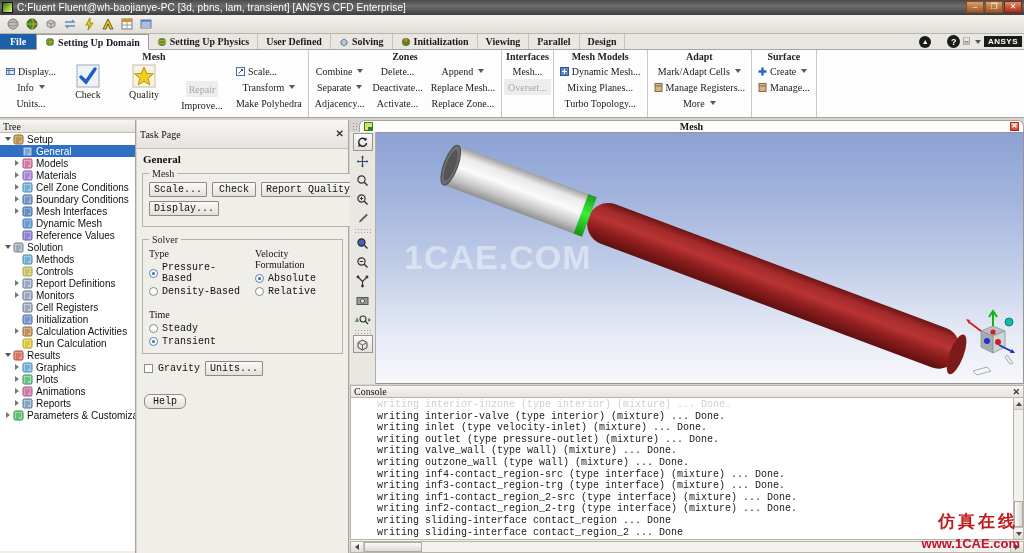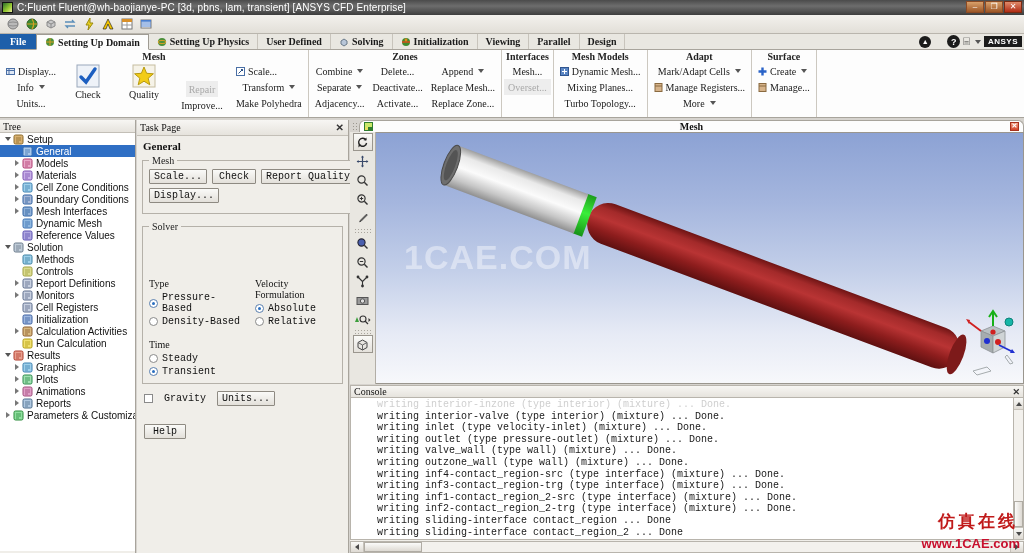--- a/index.html
+++ b/index.html
@@ -130,58 +130,58 @@
   }
   .tri-r{width:0;height:0;border-top:3px solid transparent;border-bottom:3px solid transparent;border-left:4px solid #777;}
   .tri-d{width:0;height:0;border-left:3px solid transparent;border-right:3px solid transparent;border-top:4px solid #555;}
   .tico{width:11px;height:11px;flex:none;margin-right:3px;display:block;}
   
   #taskpage{
     position:absolute;left:137px;top:0;width:212px;height:433px;
     background:#f0eee9;border-right:1px solid #a8a49c;box-sizing:border-box;
   }
   #tp-hdr{
-    height:16px;font-size:10px;padding-left:3px;line-height:13px;
+    height:29px;font-size:10px;padding-left:3px;line-height:13px;
     font-family:"Liberation Serif",serif;color:#111;
     background:linear-gradient(to bottom,#f7f6f3,#e6e3dd);
     border-bottom:1px solid #c3bfb7;display:flex;align-items:center;box-sizing:border-box;
   }
   #tp-close{margin-left:auto;margin-right:4px;font-size:10px;color:#333;font-weight:bold;line-height:1;}
   #tp-body{padding:4px 5px;box-sizing:border-box;height:420px;background:#f0eee9;}
   .tp-h1{font-size:11px;font-weight:bold;font-family:"Liberation Serif",serif;color:#111;margin:0 0 3px 1px;}
   fieldset.grp{
     border:1px solid #b5b1a9;margin:0 0 7px 0;padding:3px 6px 6px 6px;
     box-sizing:border-box;background:#f0eee9;
   }
   fieldset.grp > legend{font-size:10px;font-family:"Liberation Serif",serif;color:#222;padding:0 3px;}
   .btnrow{display:flex;gap:5px;margin-bottom:4px;}
   .fbtn{
     border:1px solid #8e8a82;background:linear-gradient(to bottom,#fafaf8,#e3e0da);
     font-size:10px;font-family:"Liberation Mono",monospace;color:#111;
     padding:1px 4px;min-width:44px;text-align:center;box-sizing:border-box;
     border-radius:1px;white-space:nowrap;
   }
-  .solver-cols{display:flex;gap:14px;margin-top:43px;}
+  .solver-cols{display:flex;gap:14px;}
   .scol{display:flex;flex-direction:column;gap:2px;}
   .sublab{font-size:10px;font-family:"Liberation Serif",serif;color:#111;margin-bottom:1px;}
   .radio-row{display:flex;align-items:center;gap:4px;font-size:10px;font-family:"Liberation Mono",monospace;color:#111;}
   .radio{
     width:9px;height:9px;border-radius:50%;border:1px solid #8a8a8a;
     background:#fff;box-sizing:border-box;flex:none;position:relative;
   }
   .radio.on{background:#fff;border-color:#5a7fae;}
   .radio.on::after{
     content:"";position:absolute;left:2px;top:2px;width:3px;height:3px;
     border-radius:50%;background:#2a6fc0;
   }
   .chk{
     width:9px;height:9px;border:1px solid #8a8a8a;background:#fff;
     box-sizing:border-box;flex:none;
   }
-  .gravity-row{display:flex;align-items:center;gap:11px;margin:2px 0 0 2px;}
+  .gravity-row{display:flex;align-items:center;gap:5px;margin:2px 0 0 2px;}
   .gravity-row .lbl{font-size:10px;font-family:"Liberation Mono",monospace;color:#111;}
   #help-btn{margin:18px 0 0 2px;}
   
   #gfx{
     position:absolute;left:350px;top:0;width:674px;height:264px;
     background:#d6d3ce;box-sizing:border-box;
   }
   #gfx-tabrow{height:12px;display:flex;align-items:flex-end;position:relative;padding-left:2px;box-sizing:border-box;}
   .dots{
     width:6px;height:10px;flex:none;margin-right:1px;
@@ -892,21 +892,21 @@
         </div>
       </fieldset>
 
       <div class="gravity-row">
         <span class="chk"></span>
         <span class="lbl">Gravity</span>
         <span class="fbtn">Units...</span>
       </div>
 
       <div id="help-btn">
-        <span class="fbtn" style="min-width:0;padding:1px 8px;">Help</span>
+        <span class="fbtn" style="min-width:0;padding:1px 8px;border-radius:6px;">Help</span>
       </div>
     </div>
   </div>
 
   <div id="gfx">
     <div id="gfx-tabrow">
       <span class="dots"></span>
       <div id="gfx-tab">
         <span class="tabico">
           <svg width="9" height="9" viewBox="0 0 9 9">

